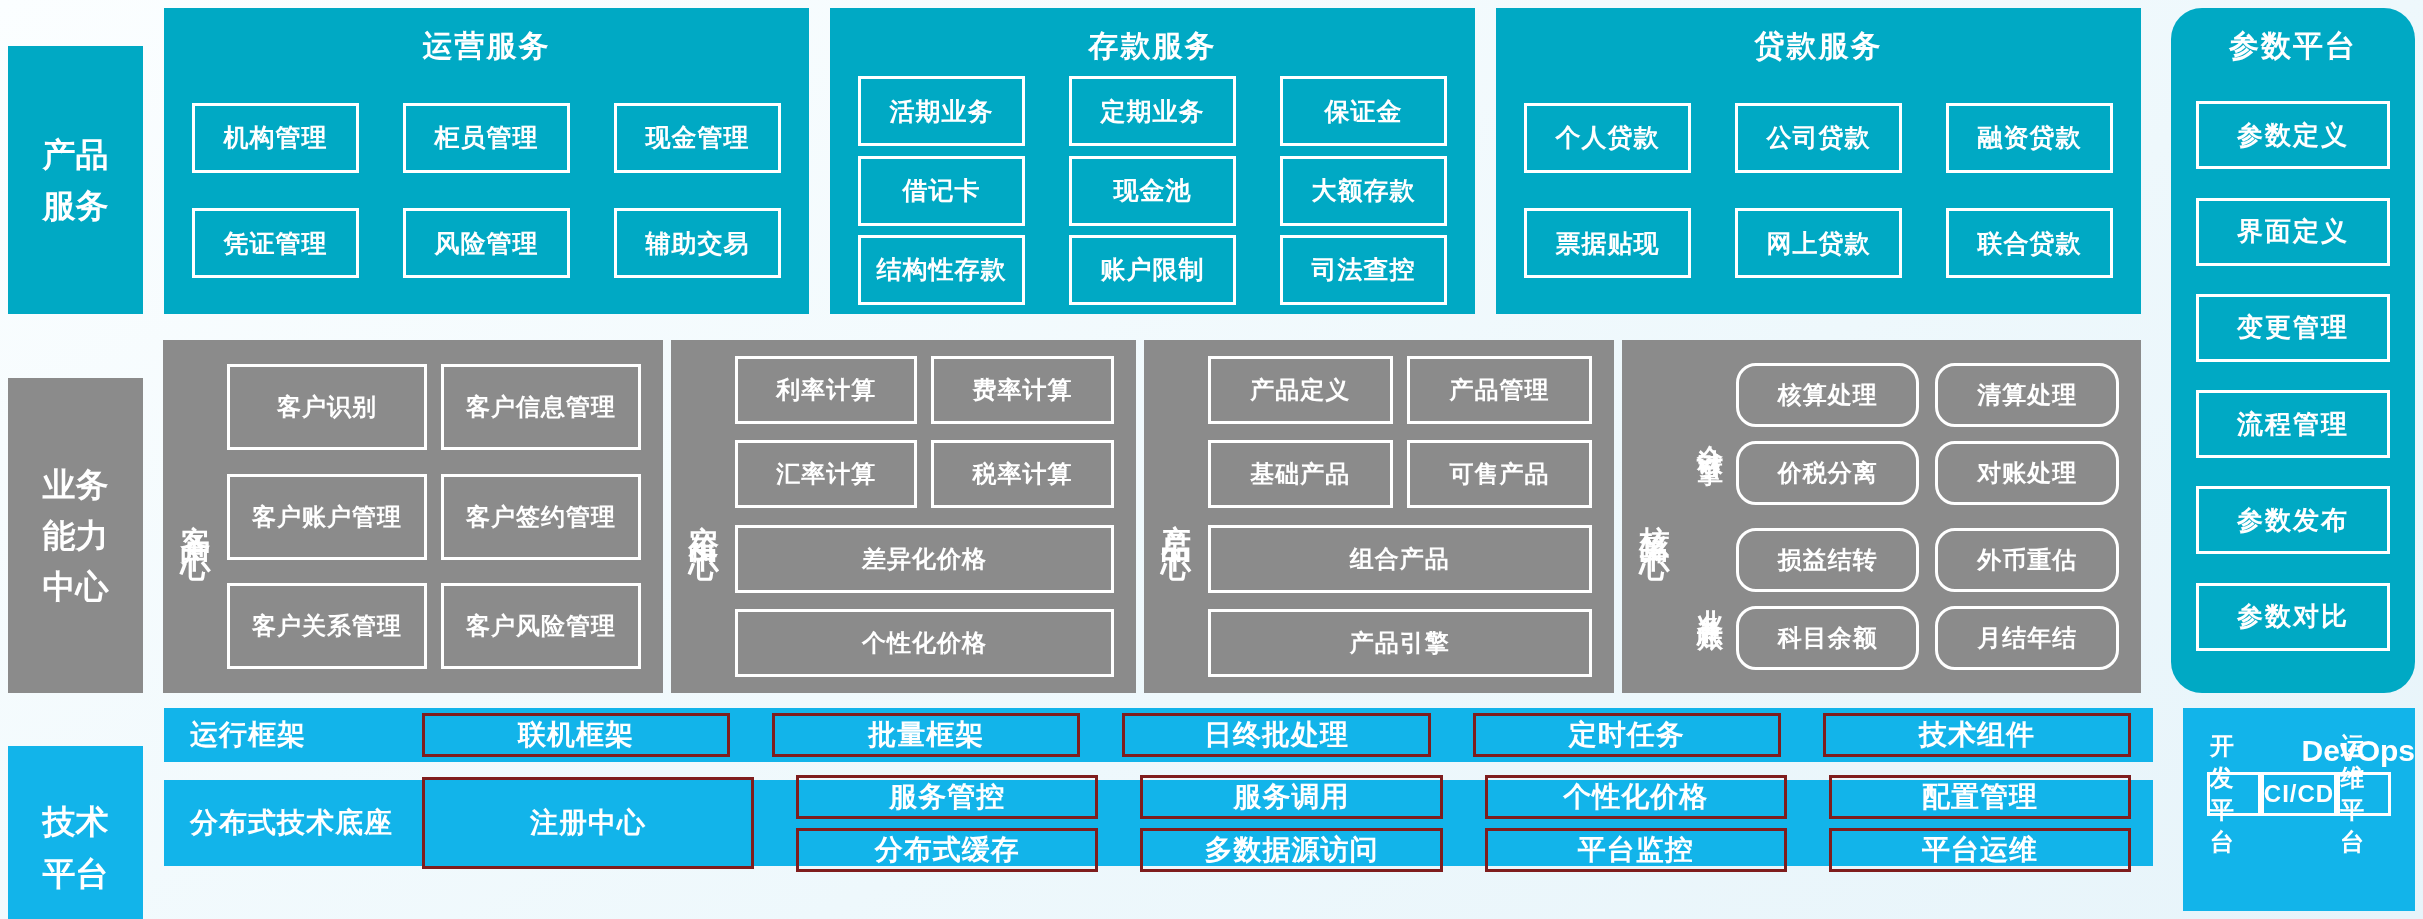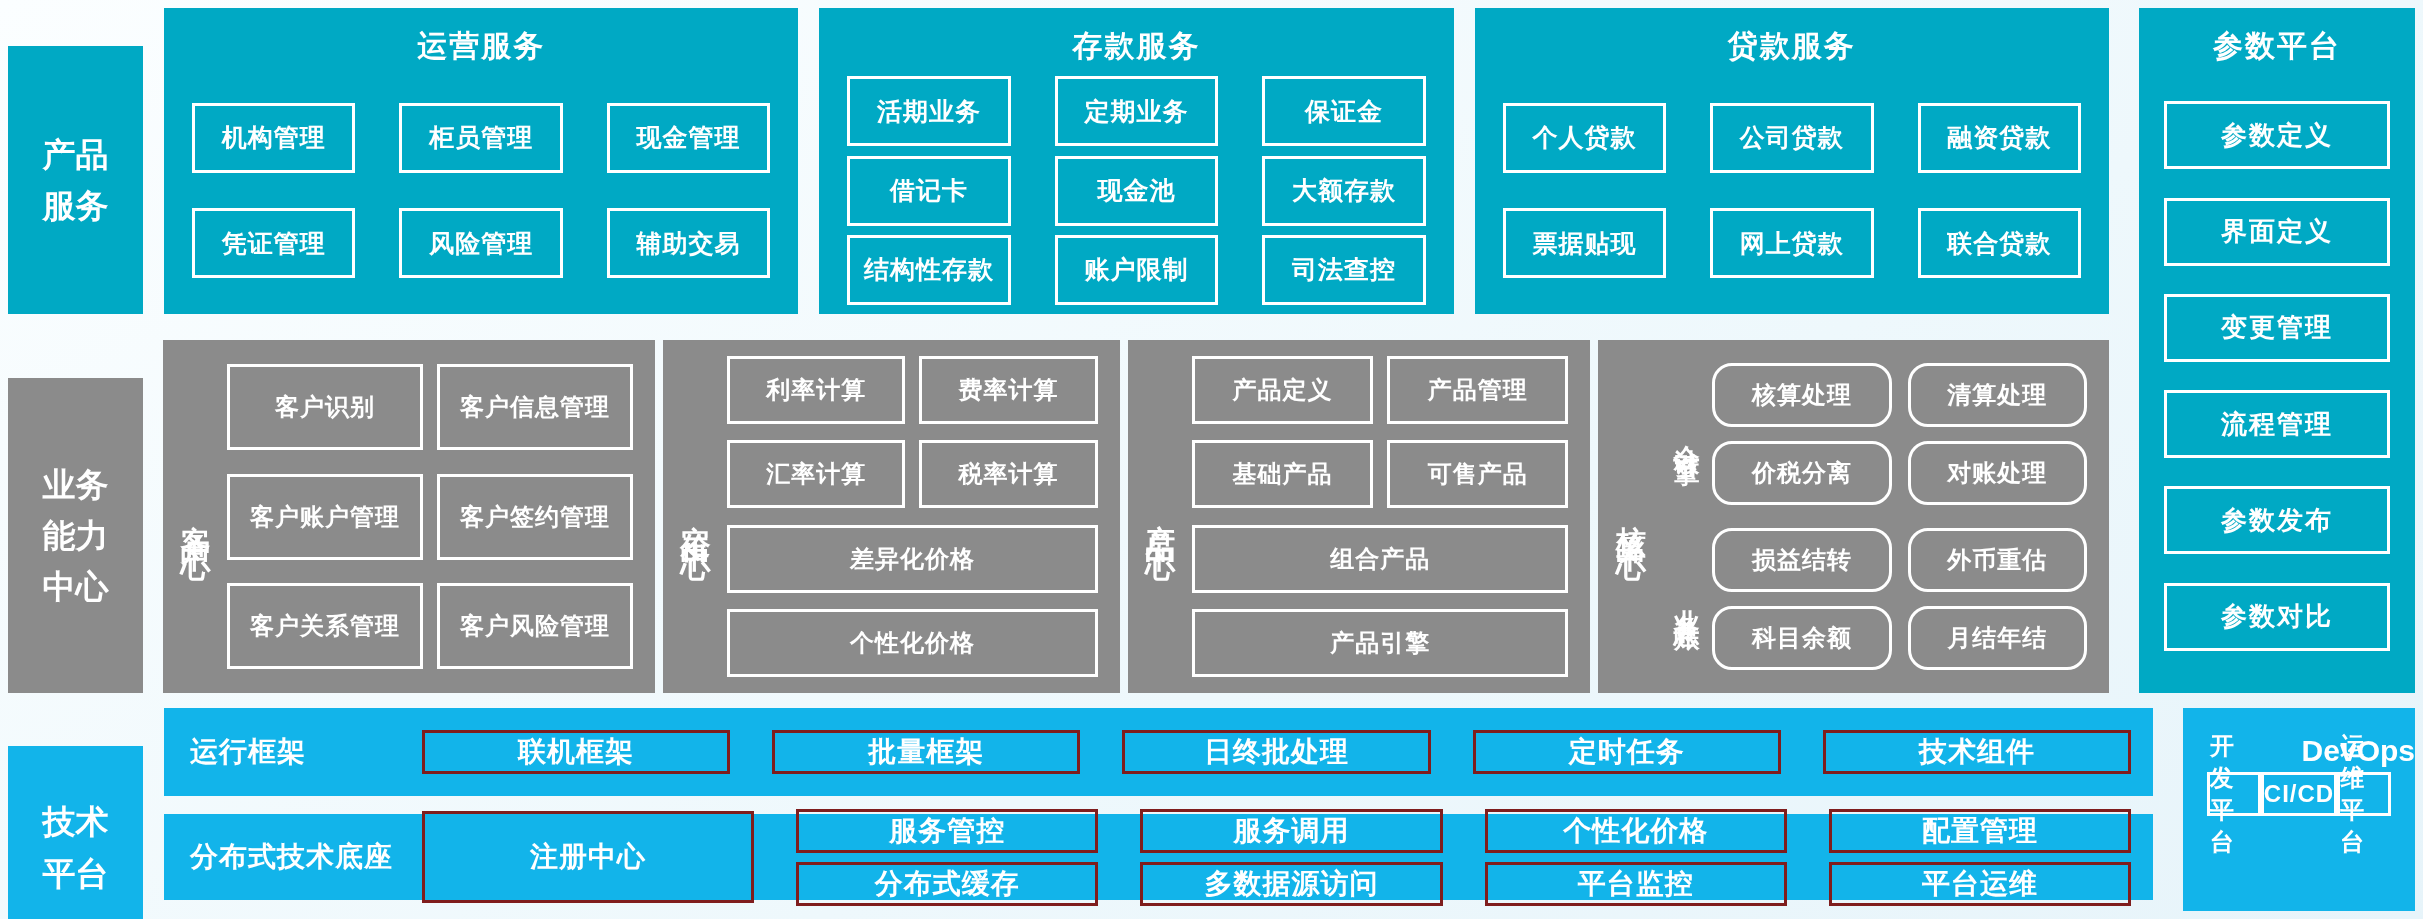--- a/index.html
+++ b/index.html
@@ -30,29 +30,29 @@
   .vlabel{writing-mode:vertical-rl;text-orientation:upright;color:#fff;font-weight:bold;font-size:30px;width:64px;flex-shrink:0;display:flex;align-items:center;justify-content:center;letter-spacing:8px;}
   .vlabel.small{font-size:26px;width:50px;letter-spacing:5px;}
   .gcontent{flex:1;display:grid;grid-template-columns:1fr 1fr;column-gap:14px;align-content:space-evenly;padding-right:22px;}
   .gbox{border:3px solid #fff;color:#fff;font-weight:bold;font-size:24px;display:flex;align-items:center;justify-content:center;text-align:center;letter-spacing:1px;}
   .h80{height:80px;} .h62{height:62px;} .h58{height:58px;border-radius:20px;}
   .span2{grid-column:1 / -1;}
   .acc-content{flex:1;display:flex;flex-direction:column;justify-content:space-evenly;padding-right:22px;}
   .acc-group{display:flex;align-items:center;}
   .acc-grid{flex:1;display:grid;grid-template-columns:1fr 1fr;column-gap:16px;row-gap:14px;}
   
-  .param-col{width:276px;flex-shrink:0;margin-left:30px;display:flex;flex-direction:column;box-sizing:border-box;}
+  .param-col{width:244px;flex-shrink:0;margin-left:30px;display:flex;flex-direction:column;box-sizing:border-box;border-radius:31px;}
   .pboxes{flex:1;display:flex;flex-direction:column;justify-content:space-evenly;padding:6px 25px 14px;}
   .pbox{height:62px;border:3px solid #fff;color:#fff;font-weight:bold;font-size:26px;display:flex;align-items:center;justify-content:center;letter-spacing:2px;}
   
   .lower{height:203px;margin-top:15px;display:flex;gap:30px;}
   .lower .side{height:100%;}
   .lower-main{flex:1;display:flex;flex-direction:column;gap:18px;margin-left:-9px;}
   .bar{display:flex;align-items:center;padding:0 22px 0 26px;}
-  .bar1{height:88px;}
+  .bar1{height:54px;}
   .bar2{height:86px;}
   .bar-label{width:208px;flex-shrink:0;color:#fff;font-weight:bold;font-size:28px;letter-spacing:1px;}
   .bar-boxes{flex:1;display:flex;gap:18px;align-items:center;}
   .bbox{flex:1;height:38px;border:3px solid #7f1d1d;color:#fff;font-weight:bold;font-size:28px;display:flex;align-items:center;justify-content:center;letter-spacing:1px;margin-left:24px;}
   .bbox.tall{height:86px;}
   .bcol{flex:1;display:flex;flex-direction:column;gap:9px;}
   .bcol .bbox{flex:none;}
   
   .devops-col{width:232px;flex-shrink:0;display:flex;flex-direction:column;box-sizing:border-box;}
   .devops-title{text-align:right;color:#fff;font-weight:bold;font-size:30px;padding-top:26px;}

